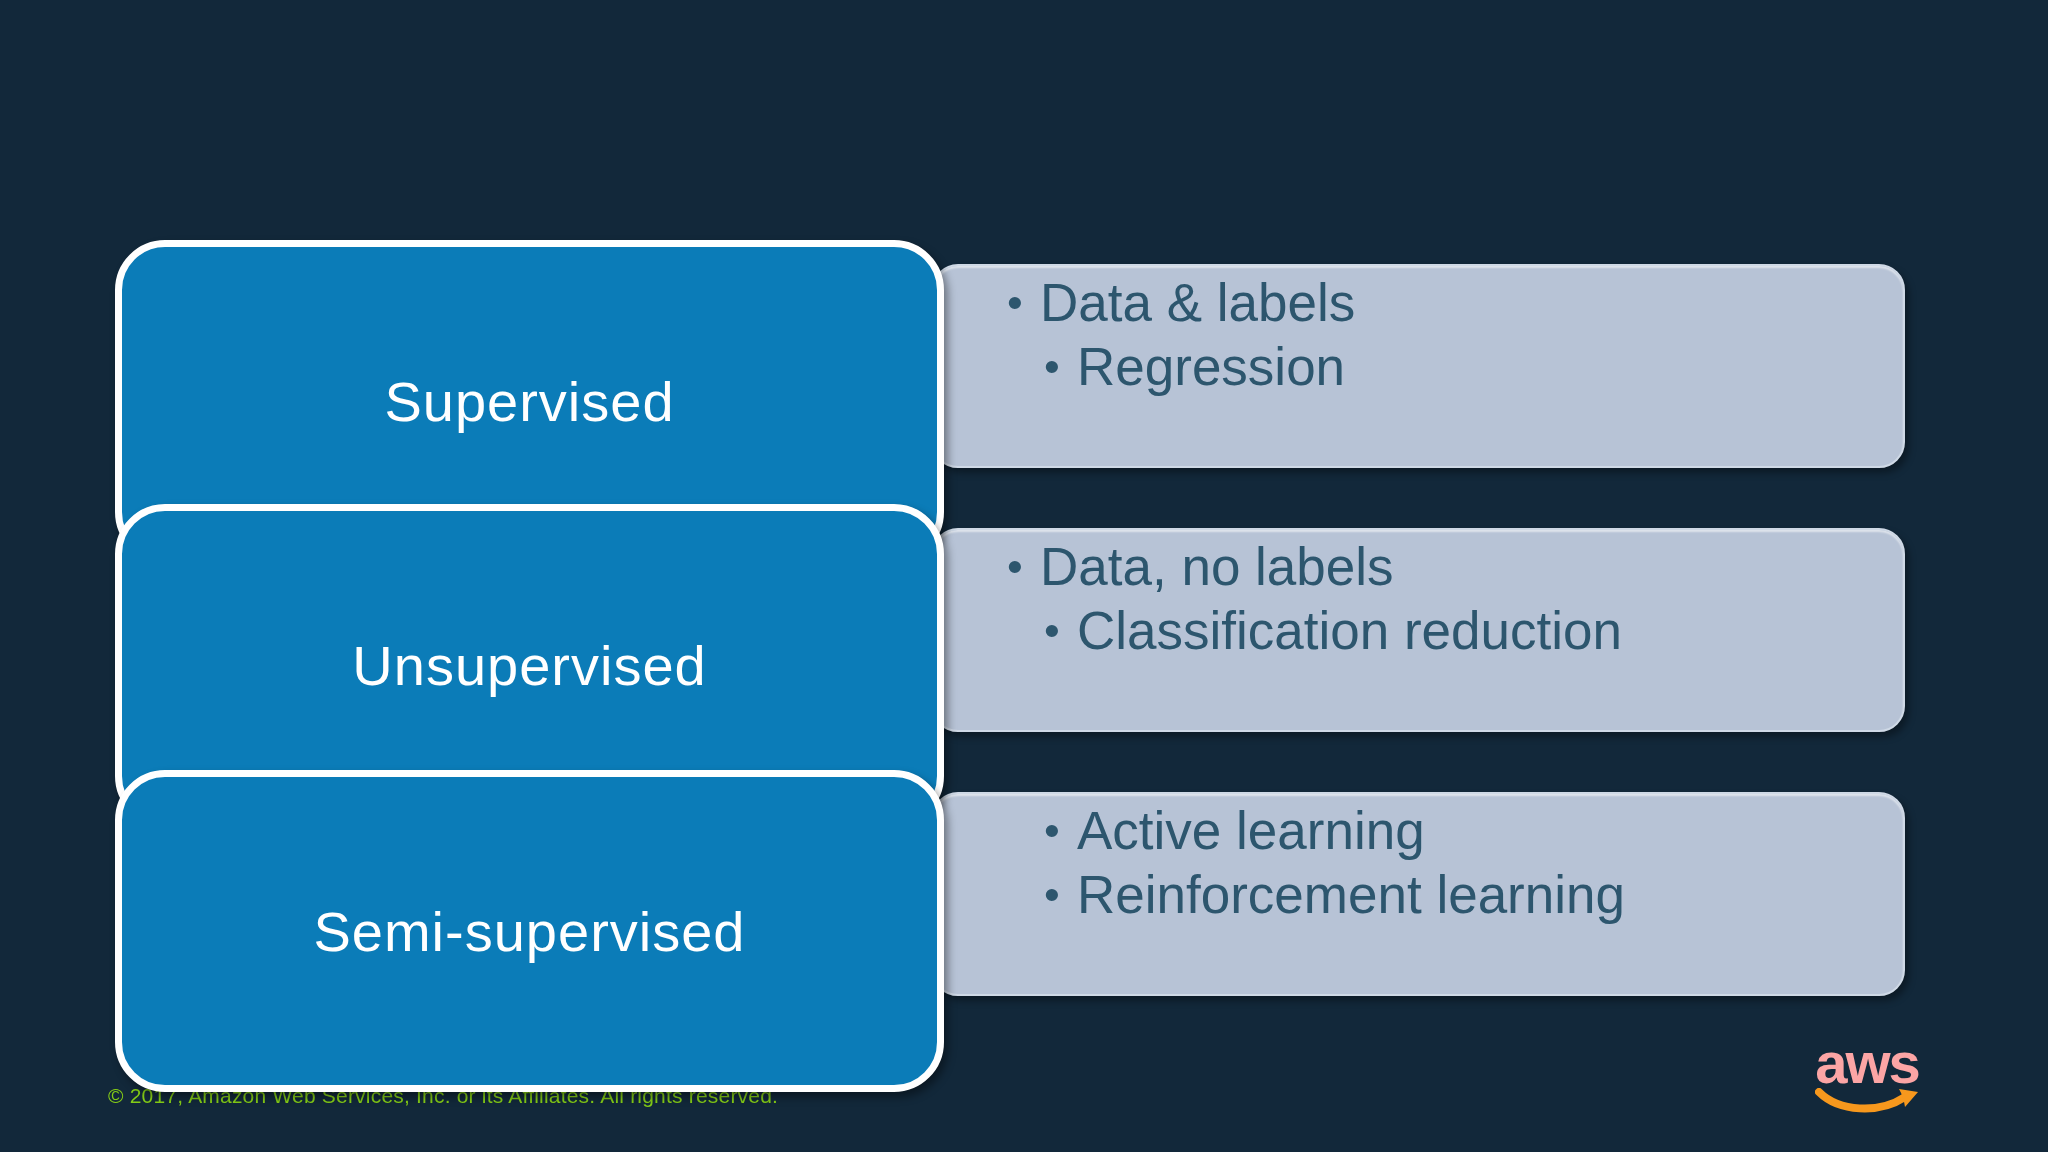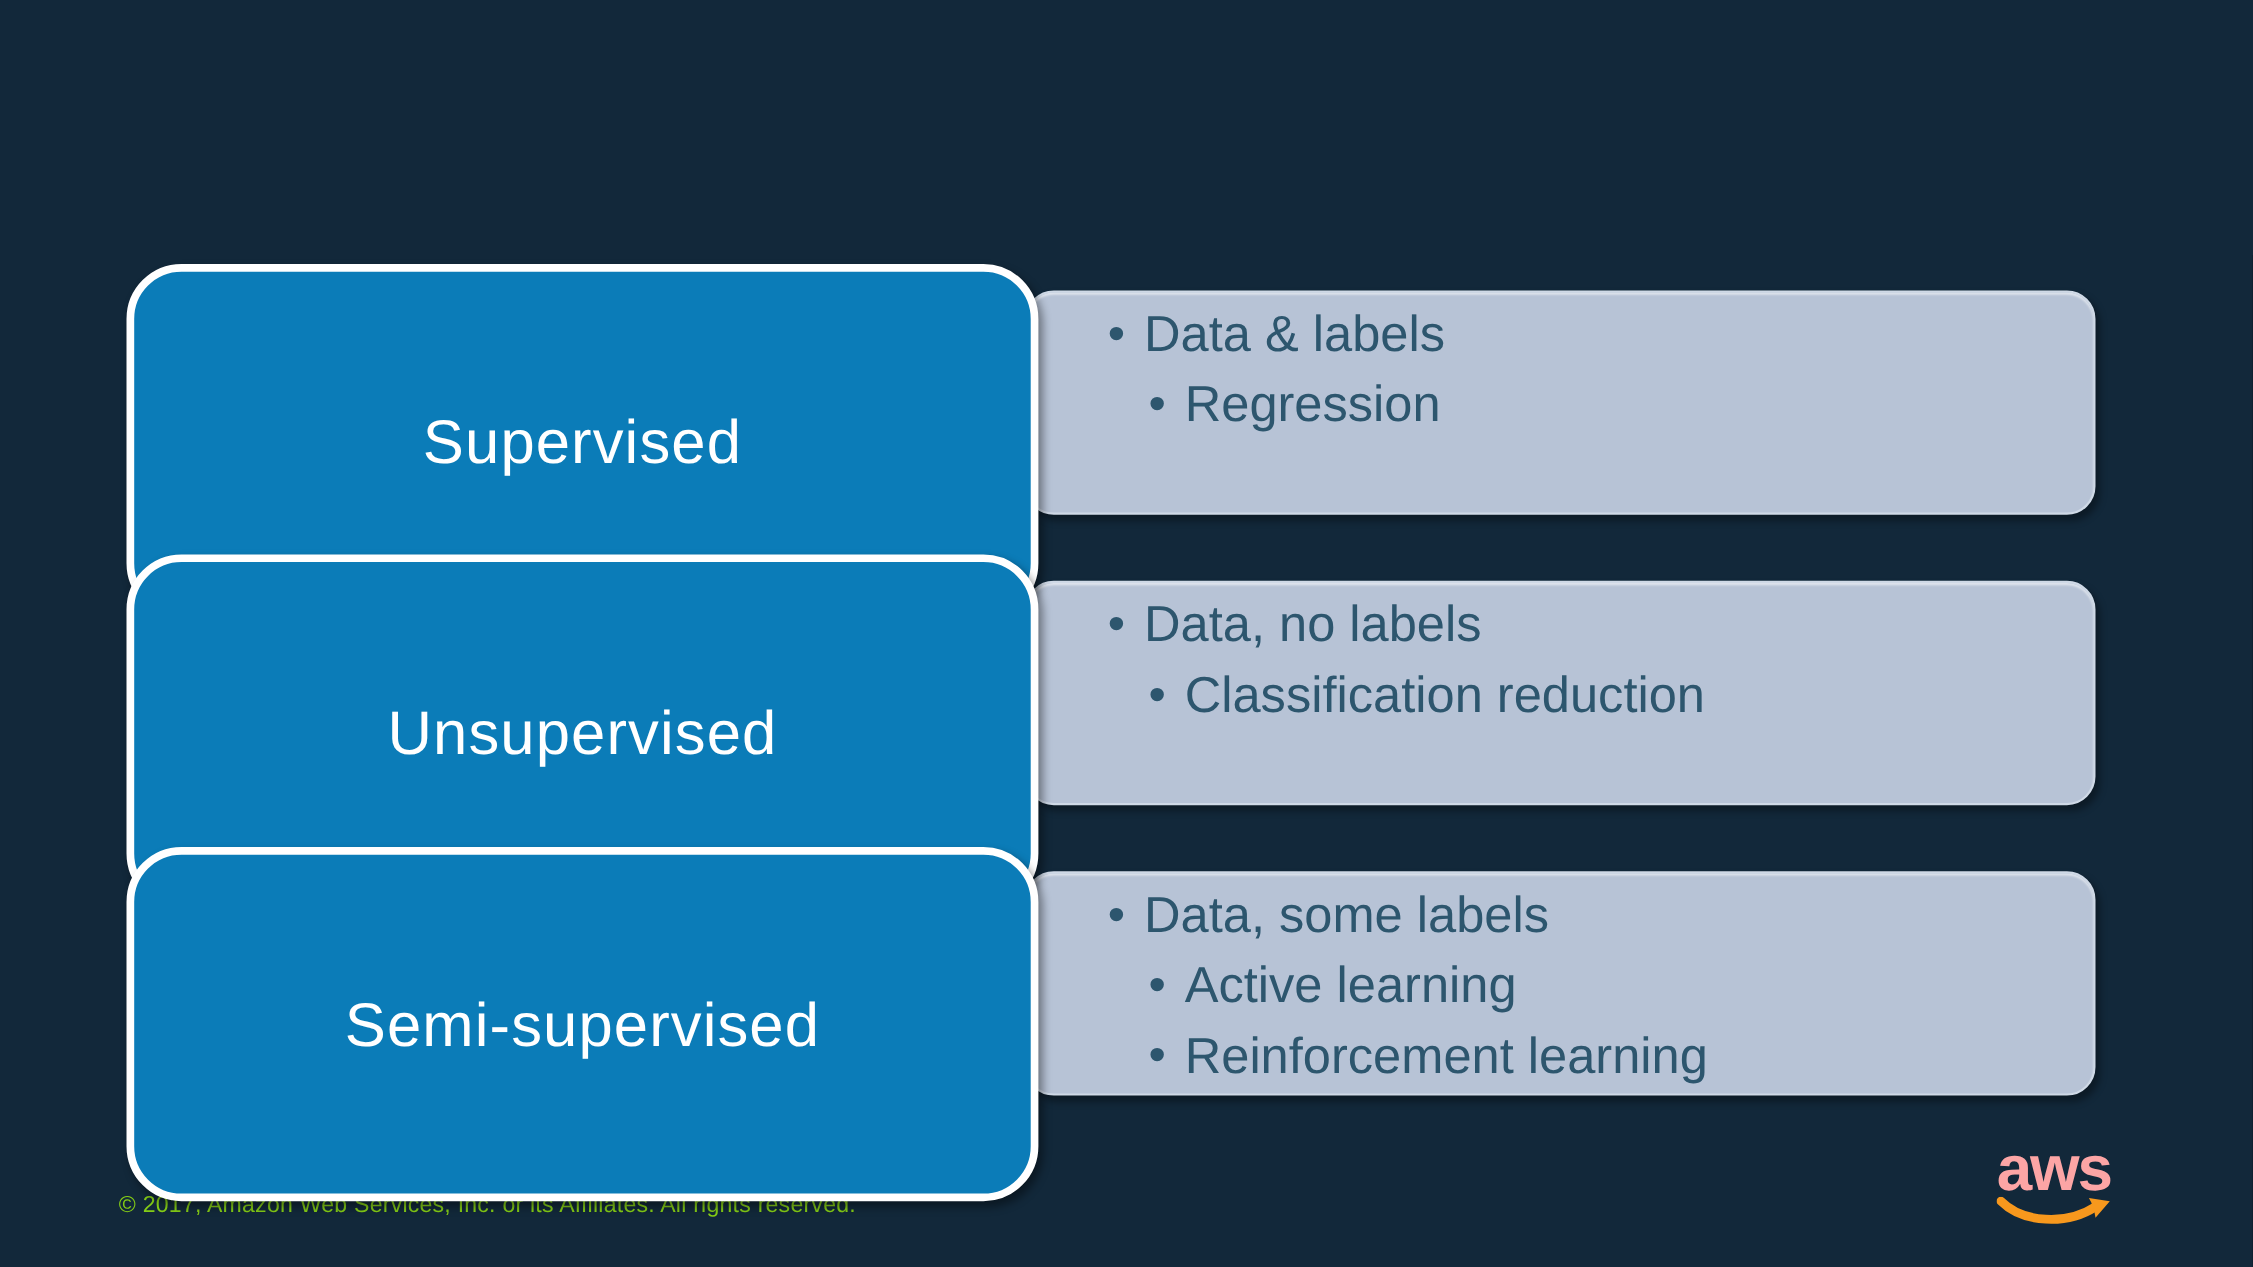--- a/index.html
+++ b/index.html
@@ -46,21 +46,21 @@
   .blue-box .label{
     color:#ffffff;
     font-size:56px;
     font-weight:400;
     letter-spacing:1px;
   }
   .bullets{
     position:absolute;
     left:73px;top:5px;right:20px;
     color:#2D566E;
-    font-size:46px;
+    font-size:53px;
     line-height:64px;
   }
   .bline{position:relative;white-space:nowrap;}
   .bline.l1{padding-left:33px;}
   .bline.l2{padding-left:70px;}
   .bline::before{
     content:"\2022";
     position:absolute;
     font-size:45px;
   }
@@ -115,21 +115,20 @@
       </div>
     </div>
     <div class="blue-box" style="top:504px;">
       <span class="label">Unsupervised</span>
     </div>
   </div>
 
   <div class="row">
     <div class="gray-panel" style="top:792px;">
       <div class="bullets">
-        <div class="bline l1">Data, some labels</div>
         <div class="bline l2">Active learning</div>
         <div class="bline l2">Reinforcement learning</div>
       </div>
     </div>
     <div class="blue-box" style="top:770px;">
       <span class="label">Semi-supervised</span>
     </div>
   </div>
 
   <div class="copyright">© 2017, Amazon Web Services, Inc. or its Affiliates. All rights reserved.</div>

